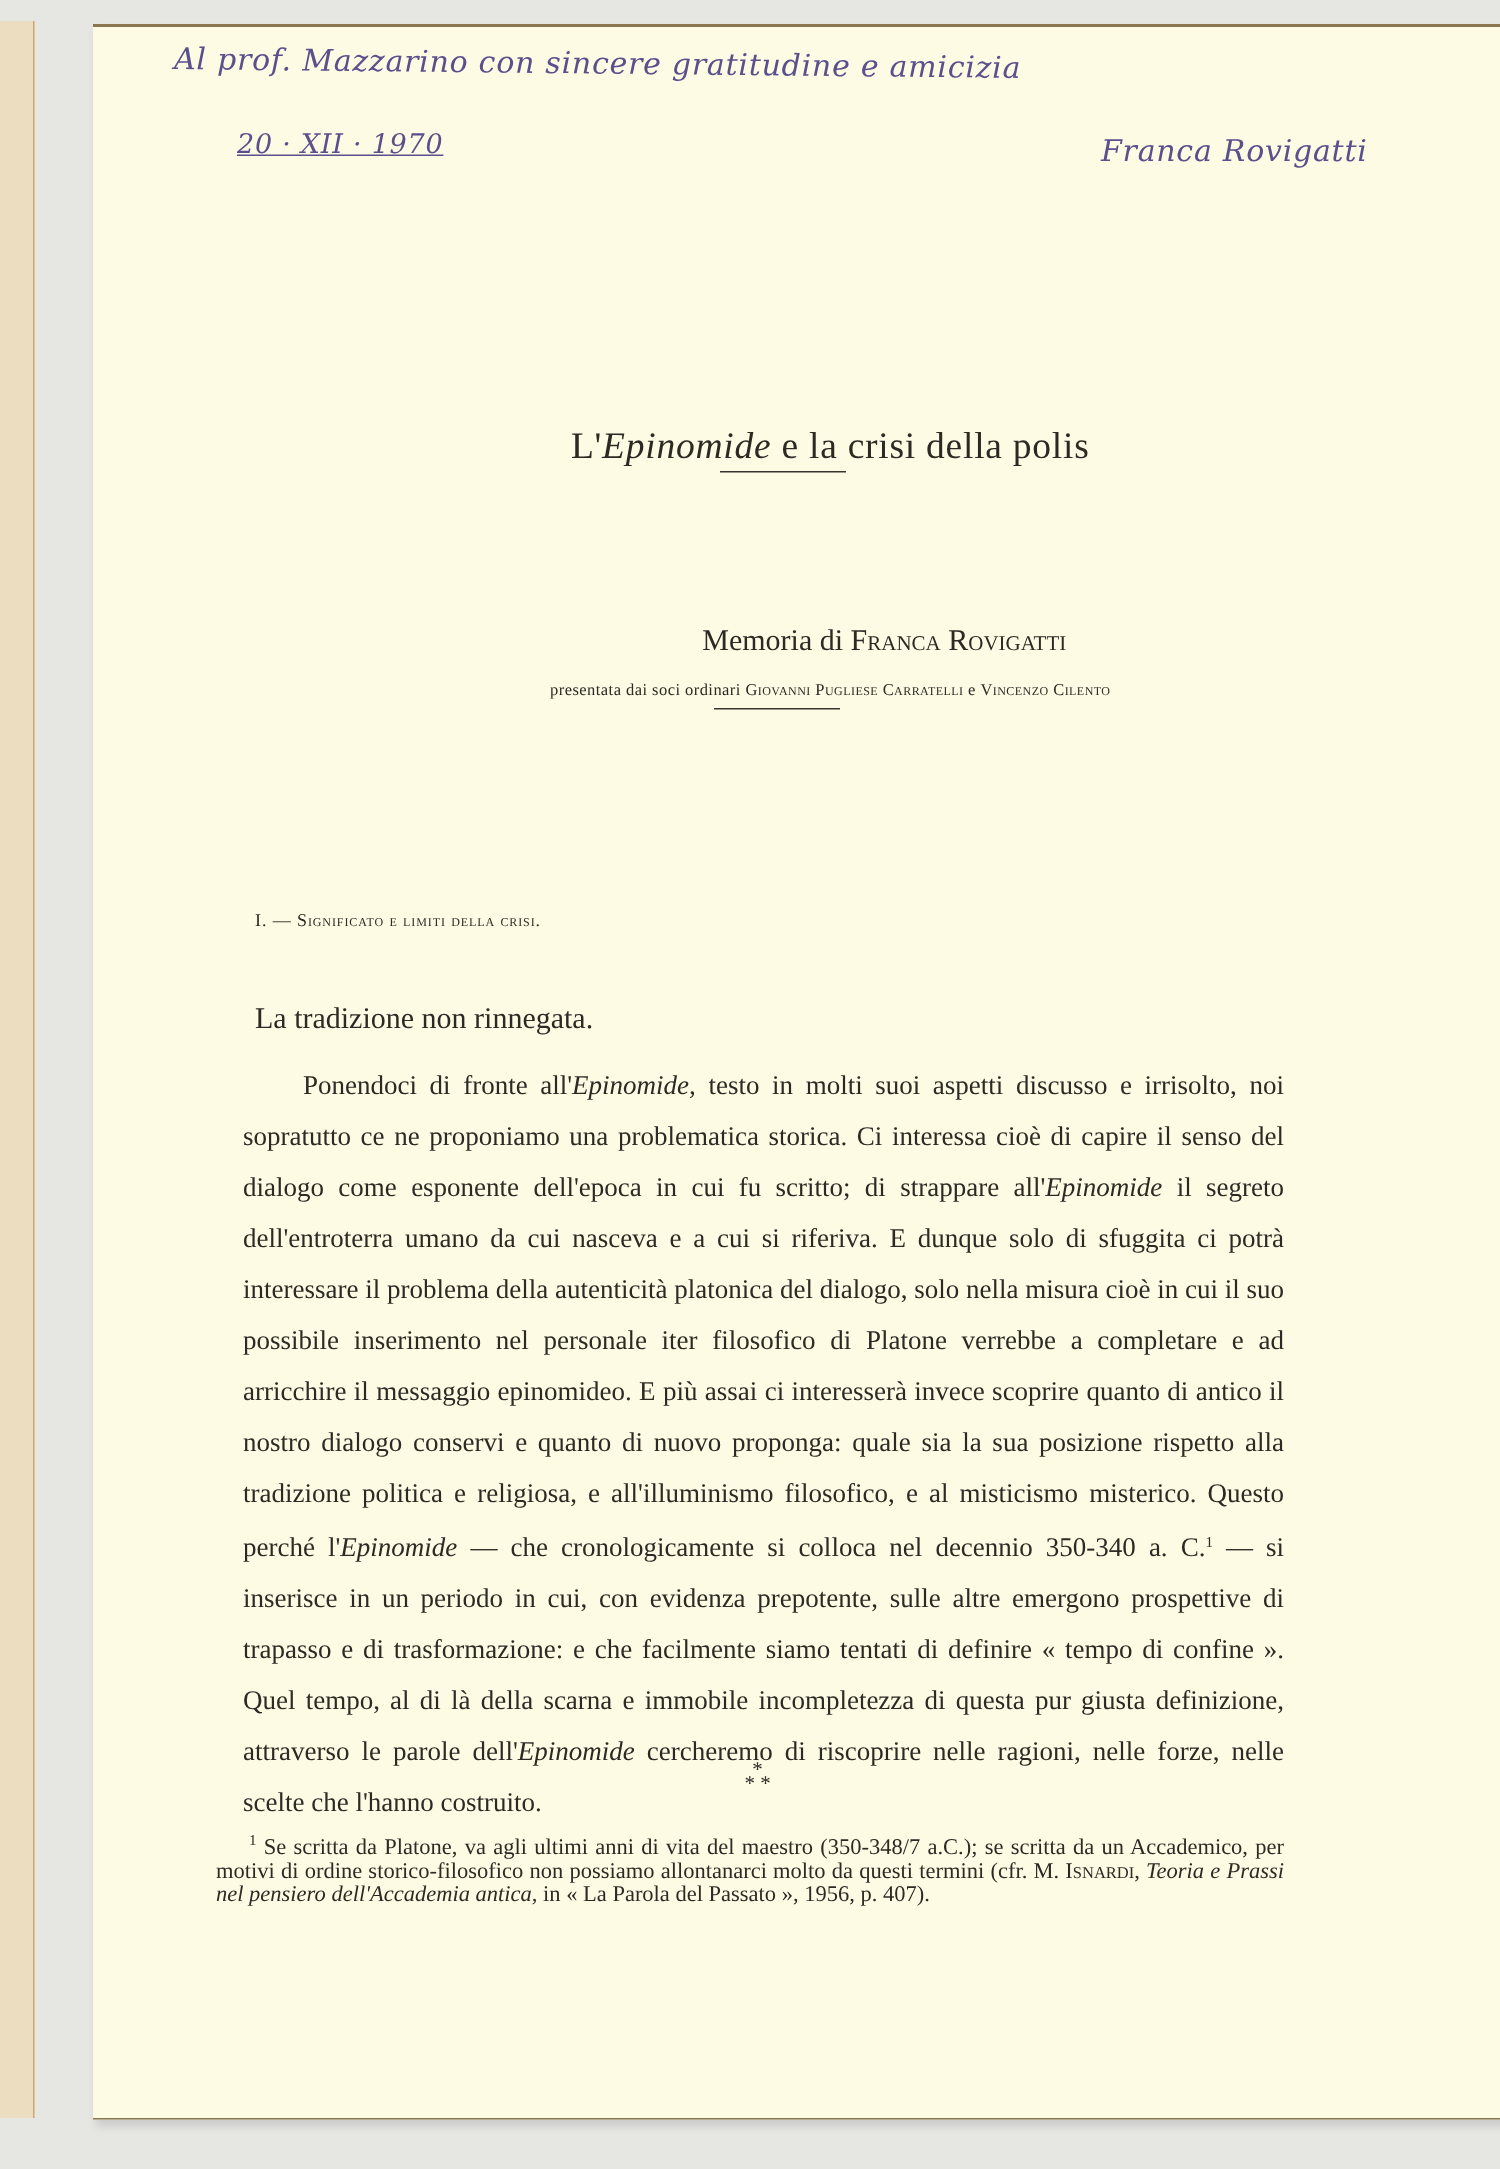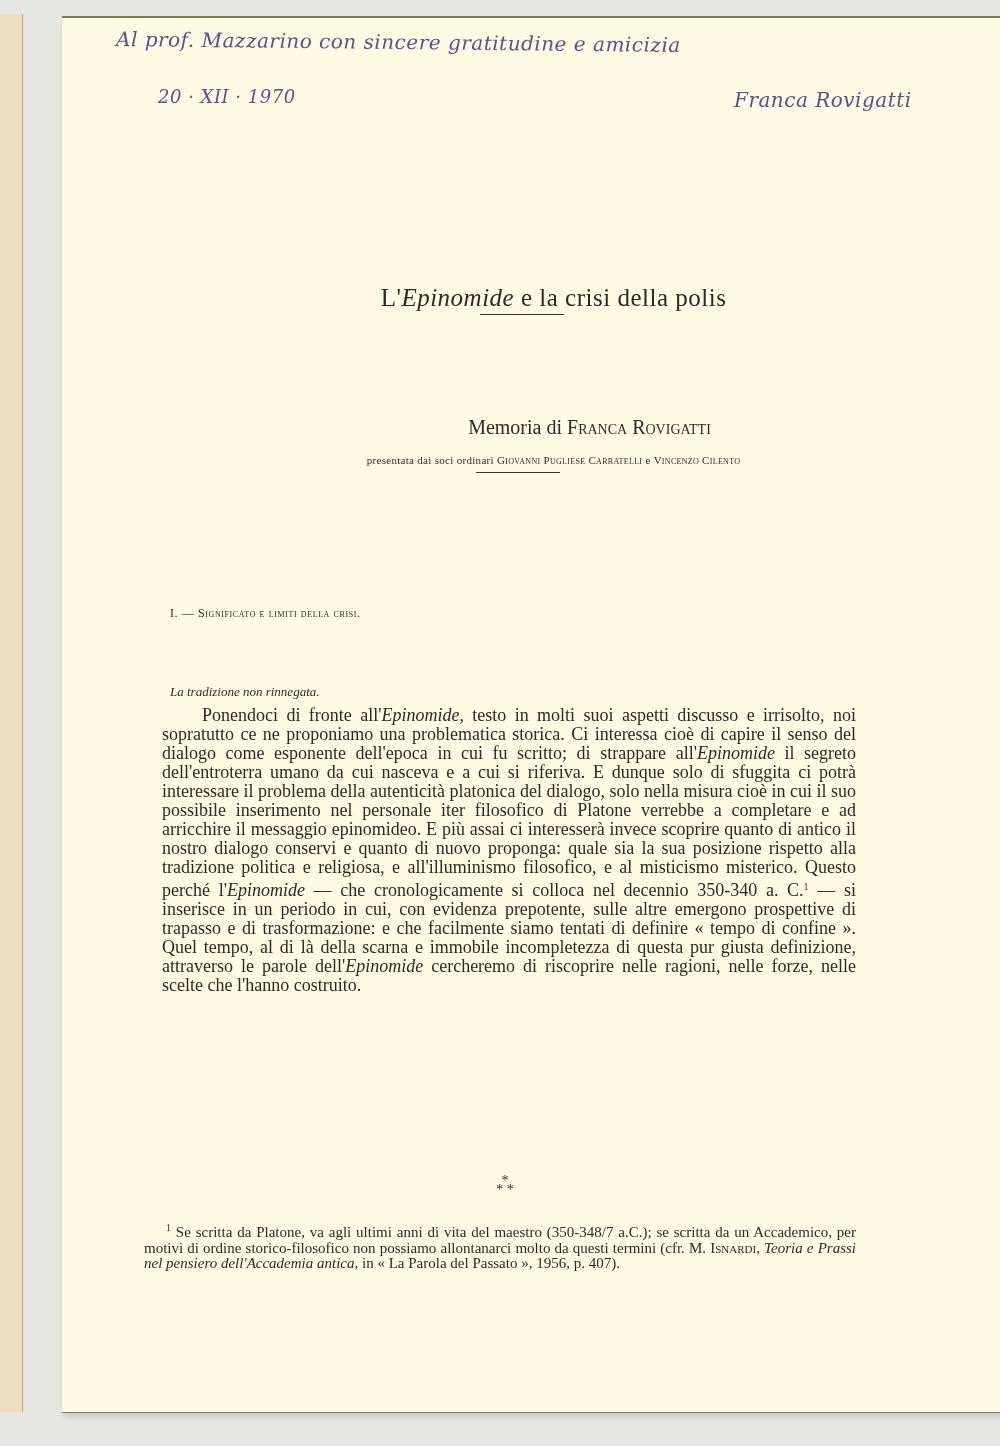--- a/index.html
+++ b/index.html
@@ -28,45 +28,45 @@
     color: #5b4f8c; font-size: 20px; white-space: nowrap; letter-spacing: 0.5px;
   }
   .center { position: absolute; left: 4px; width: 975px; text-align: center; }
   .title { top: 266px; font-size: 25px; letter-spacing: 0.5px; }
   .title em { font-style: italic; }
   .rule { position: absolute; height: 1px; background: #3a352c; }
   .memoria { top: 398px; font-size: 20px; padding-left: 36px; }
   .presentata { top: 436px; font-size: 11px; letter-spacing: 0.3px; }
   .sc { font-variant: small-caps; }
   .section { position: absolute; left: 108px; top: 588px; font-size: 12px; letter-spacing: 0.6px; }
-  .subsection { position: absolute; left: 108px; top: 666px; font-size: 13px; font-style: italic; }
+  .subsection { position: absolute; left: 108px; top: 650px; font-size: 20px; }
   .body {
     position: absolute; left: 100px; top: 688px; width: 694px;
-    font-size: 18px; line-height: 19px; text-align: justify;
+    font-size: 18px; line-height: 34px; text-align: justify;
   }
   .body p { margin: 0; text-indent: 40px; }
   .body em { font-style: italic; }
   sup { font-size: 10px; vertical-align: 6px; }
   .stars { position: absolute; left: 418px; top: 1158px; font-size: 14px; line-height: 9px; text-align: center; width: 50px; }
   .footnote {
     position: absolute; left: 82px; top: 1202px; width: 712px;
     font-size: 15px; line-height: 15.5px; text-align: justify;
   }
   .footnote p { margin: 0; text-indent: 22px; }
   .footnote em { font-style: italic; }
 </style>
 </head>
 <body>
 
 <div class="spine"></div>
 
 <div class="page">
 
   <div class="hand" style="left:54px; top:12px; transform:rotate(0.6deg);">Al prof. Mazzarino con sincere gratitudine e amicizia</div>
-  <div class="hand" style="left:96px; top:68px; font-size:18px;">20 · XII · 1970</div>
+  <div class="hand" style="left:96px; top:68px; font-size:18px;text-decoration:underline;">20 · XII · 1970</div>
   <div class="hand" style="left:672px; top:70px; font-size:20px;">Franca Rovigatti</div>
 
   <div class="center title">
     <span>L'</span><em>Epinomide</em><span> e la crisi della polis</span>
   </div>
   <div class="rule" style="left:418px; top:296px; width:84px;"></div>
 
   <div class="center memoria">
     <span>Memoria di </span><span class="sc">Franca Rovigatti</span>
   </div>

